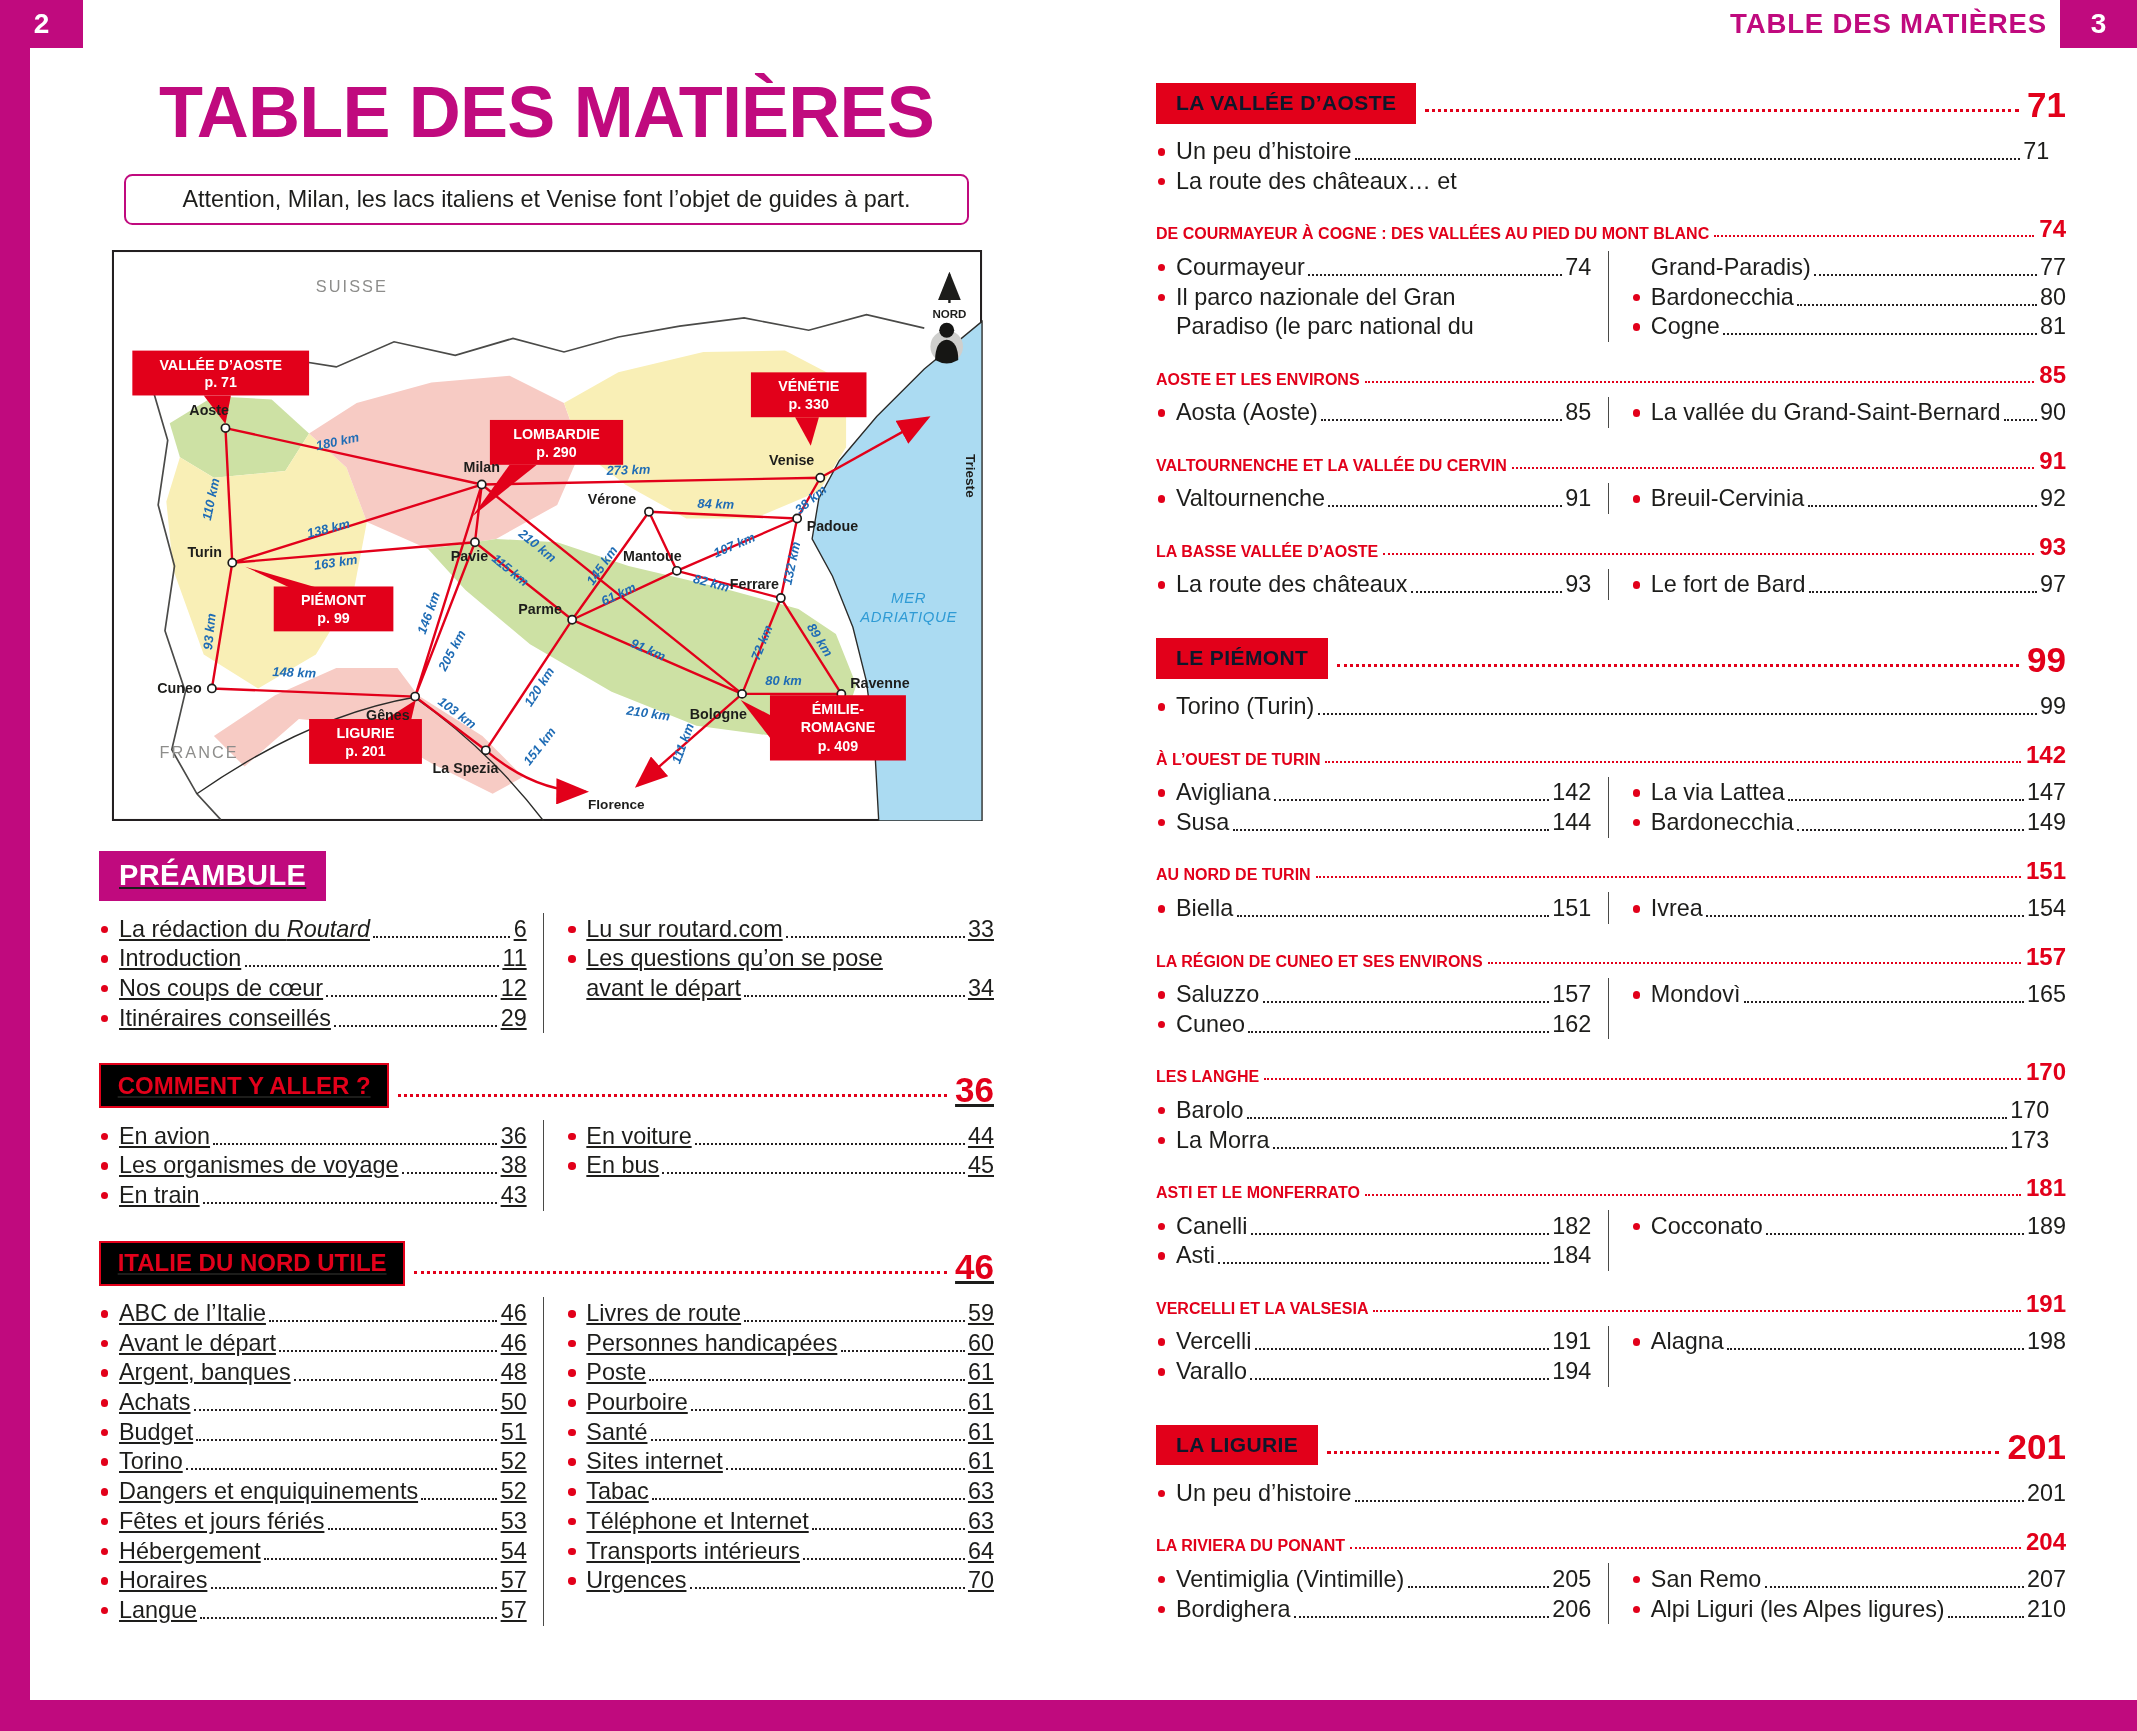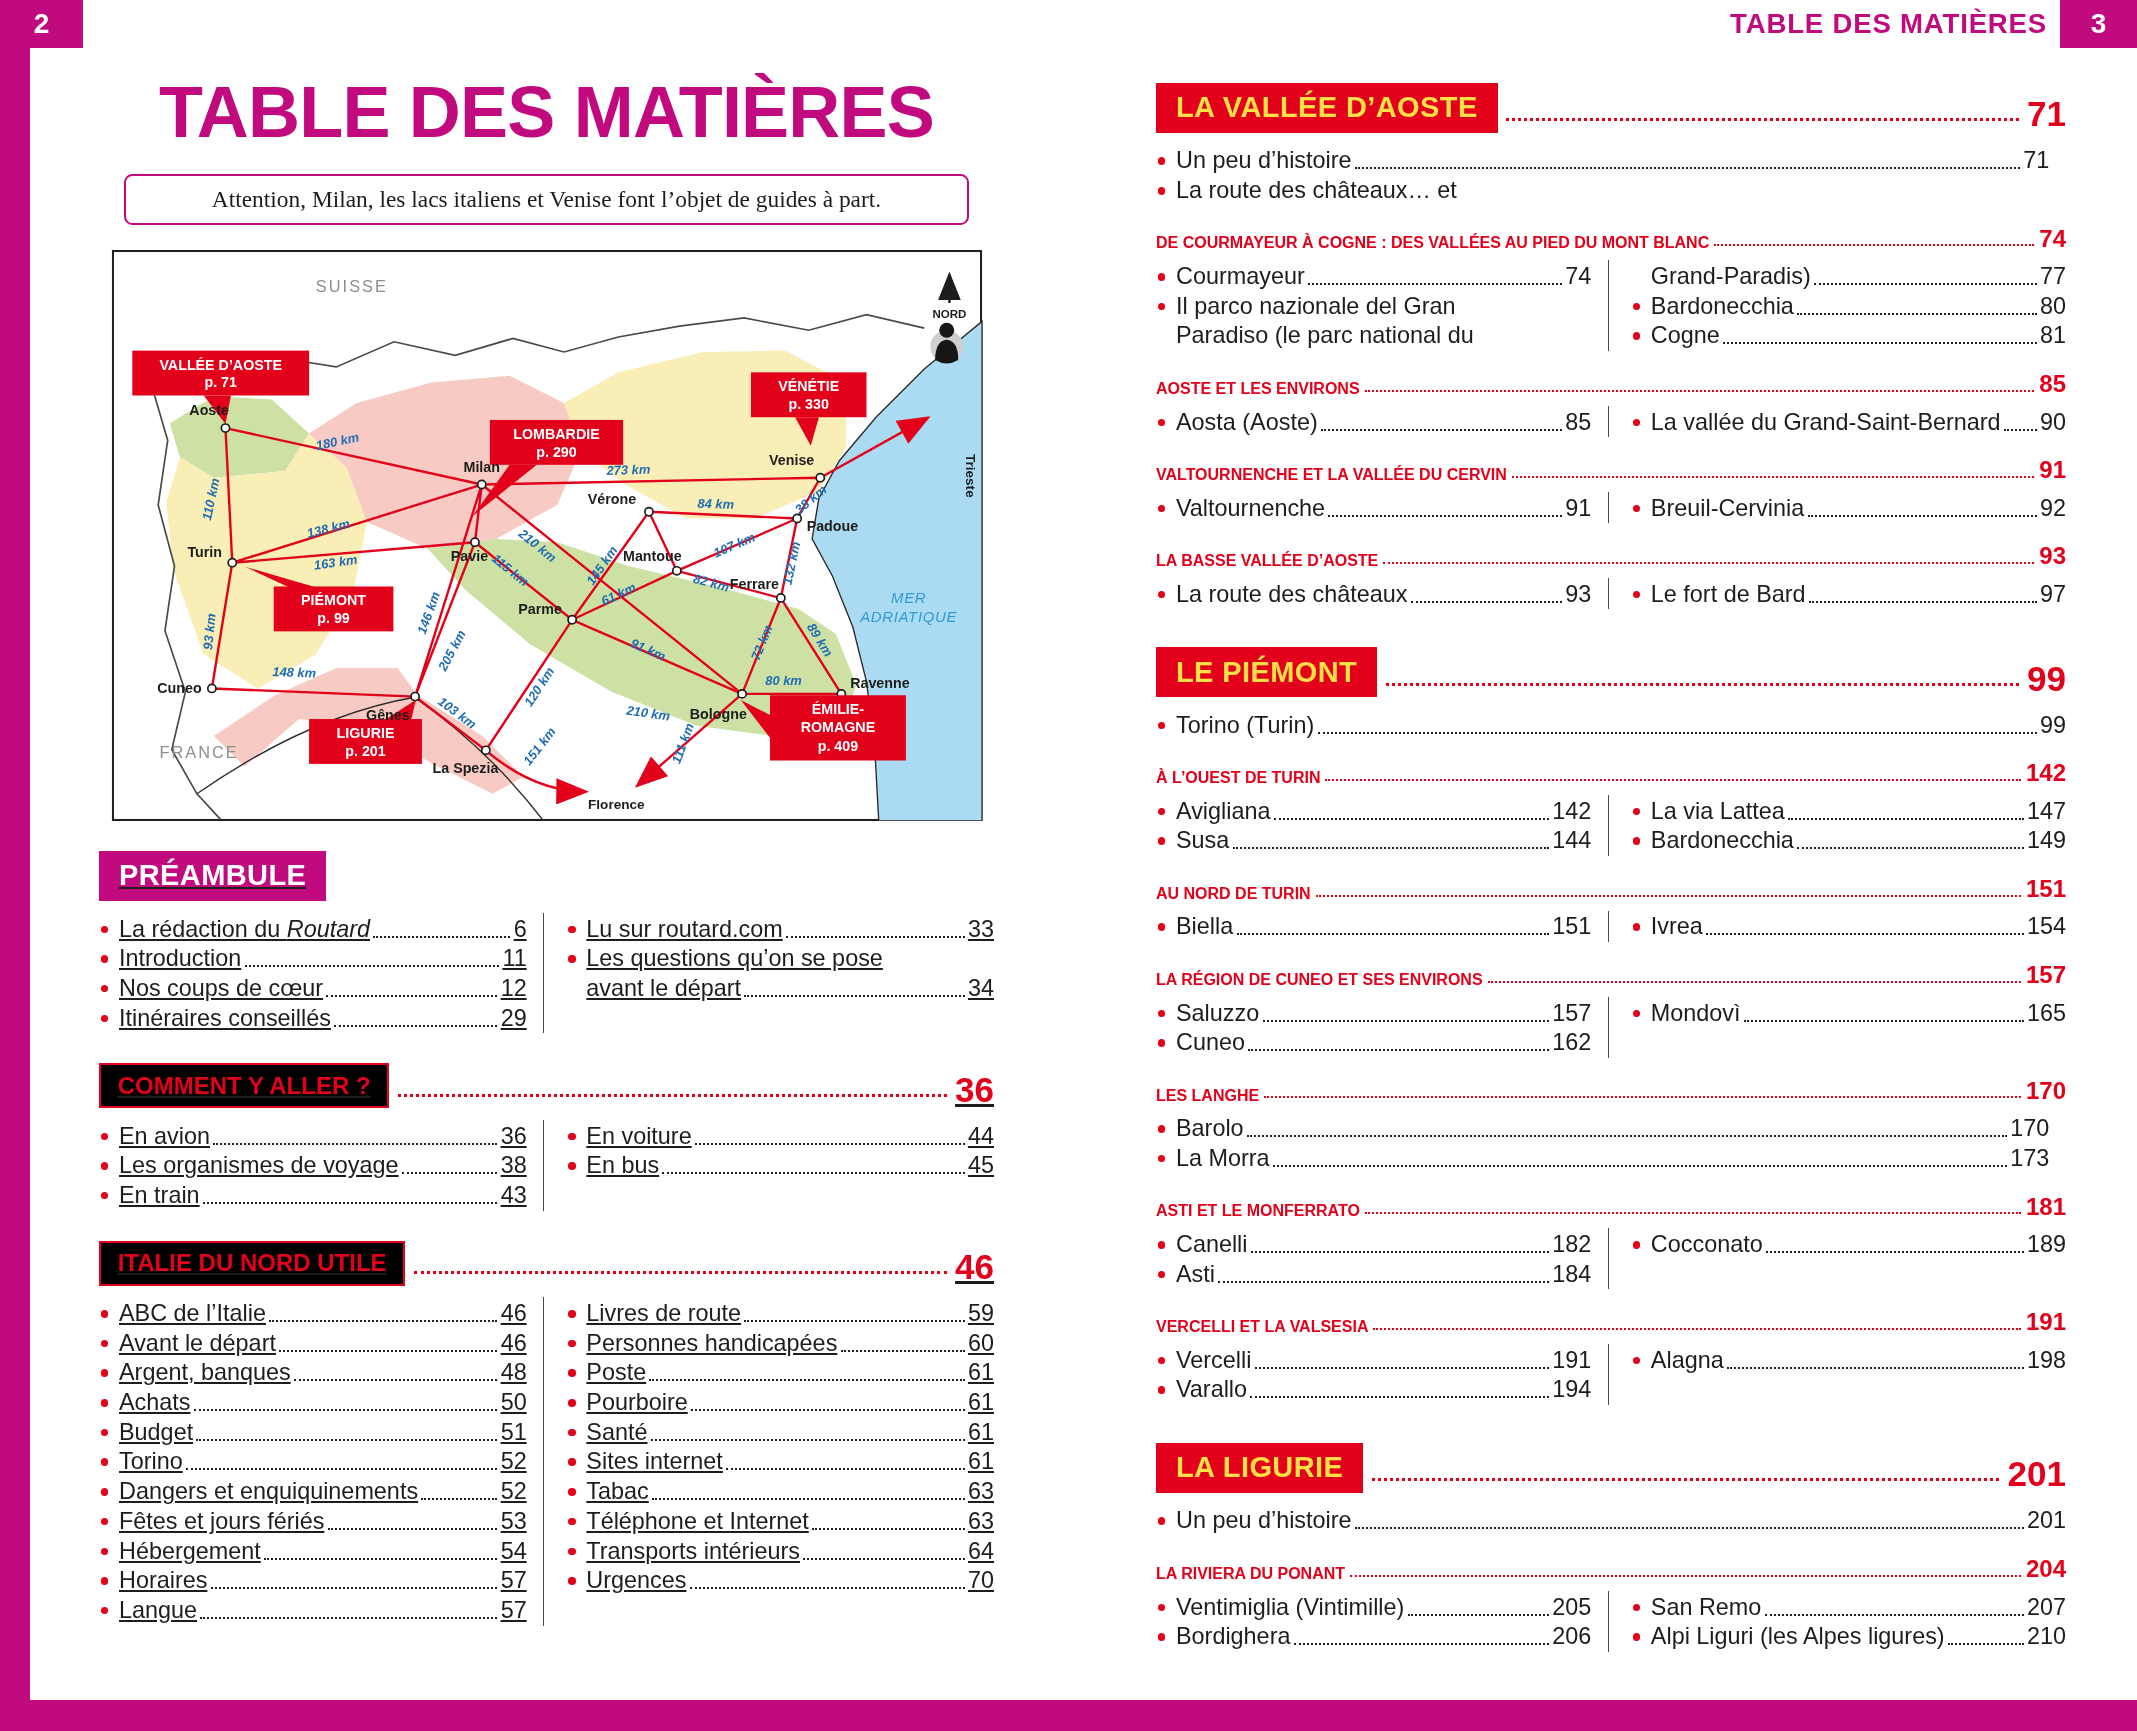--- a/index.html
+++ b/index.html
@@ -18,42 +18,42 @@
   .running-head { position:absolute; top:0; right:90px; height:48px; display:flex; align-items:center;
                   color:var(--mag); font-weight:bold; font-size:27.6px; letter-spacing:0.8px; }
 
   .page { position:absolute; }
   .page-left  { left:99px;  top:73px;  width:895px; }
   .page-right { left:1156px; top:83px; width:910px; }
 
   .main-title { color:var(--mag); font-size:72px; font-weight:bold; text-align:center;
                 letter-spacing:-0.8px; line-height:1.1; }
   .notice { width:845px; margin:22px auto 0; border:2.1px solid var(--mag); border-radius:8.3px;
-            padding:10px 15px; text-align:center; font-size:23.4px;font-family:Liberation Serif, serif; }
+            padding:10px 15px; text-align:center; font-size:23.4px; }
 
   .map-wrap { width:872px; height:571px; margin:25px auto 0; }
   .map-wrap svg { width:100%; height:100%; display:block; }
   .map-wrap text { font-family:"Liberation Sans", sans-serif; }
   .t-city { font-size:21px; font-weight:bold; fill:#1d1d1b; }
   .t-dist { font-size:19px; font-weight:bold; font-style:italic; fill:var(--blue); text-anchor:middle; }
   .t-country { font-size:24px; fill:#8d8d8b; letter-spacing:3px; }
   .t-sea { font-size:22px; font-style:italic; fill:#2f9bd5; letter-spacing:1px; text-anchor:middle; }
   .t-box { font-size:21px; font-weight:bold; fill:#fff; text-anchor:middle; }
   .t-ext { font-size:20px; font-weight:bold; fill:#1d1d1b; }
   .t-nord { font-size:17px; font-weight:bold; fill:#1d1d1b; text-anchor:middle; }
 
   
   #left-sections { margin-top:30px;text-decoration:underline; }
   .toc-section + .toc-section { margin-top:30px; }
   #right-sections .toc-section + .toc-section { margin-top:38px; }
 
   .hdr-row { display:flex; align-items:flex-end; margin-bottom:11.7px; }
   .hdr-box { display:inline-block; line-height:1.15; }
   .magenta .hdr-box { background:var(--mag); color:#fff; font-size:29px; font-weight:bold; padding:8.3px 20px; letter-spacing:0.4px; }
-  .redbox  .hdr-box { background:var(--red); color:#fde047; font-size:29px; font-weight:bold; padding:8.3px 20px; letter-spacing:0.4px; }
+  .redbox  .hdr-box { background:var(--red); color:#0f172a; font-size:21px; font-weight:bold; padding:8.3px 20px; letter-spacing:0.4px; }
   .outlined .hdr-box{ border:2.5px solid var(--red); color:var(--red); background:#000000; font-size:24px; font-weight:bold; padding:6.7px 16.7px; }
   .hdr-lead { flex:1; min-width:16.7px; border-bottom:3.3px dotted var(--red); margin:0 8.3px 11.7px; }
   .hdr-page { color:var(--red); font-weight:bold; font-size:35px; line-height:1; padding-bottom:1.7px; }
 
   .sub-row { display:flex; align-items:flex-end; margin:20px 0 8.3px; }
   .sub-label { color:var(--red); font-weight:bold; font-size:16px; line-height:1.1; }
   .sub-lead { flex:1; min-width:13.4px; border-bottom:2.9px dotted var(--red); margin:0 5px 5.8px; }
   .sub-page { color:var(--red); font-weight:bold; font-size:24px; line-height:1.1; }
 
   .cols { display:flex; align-items:stretch; margin-top:3.3px; }

